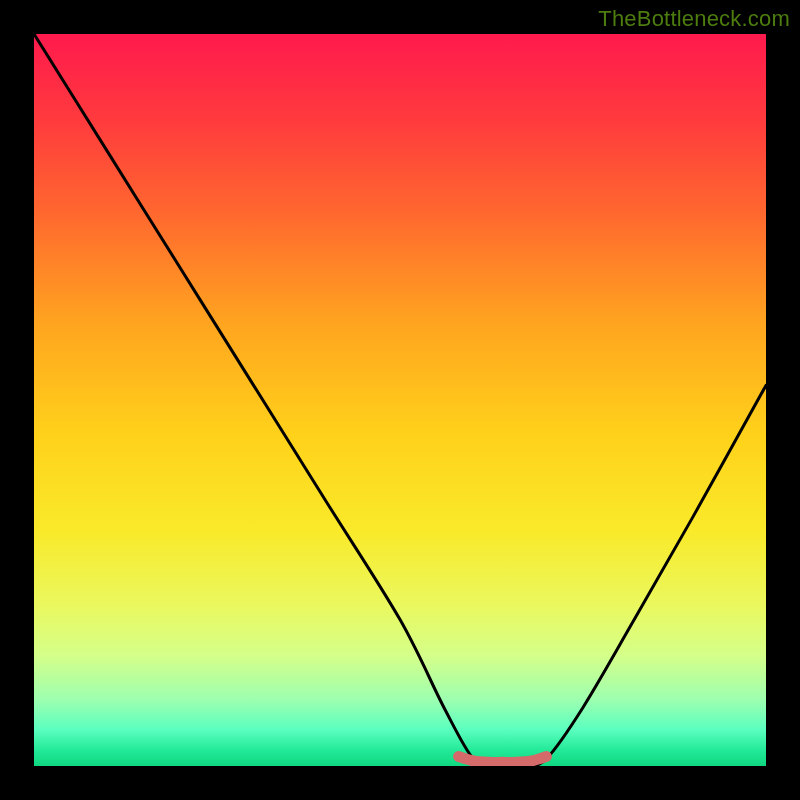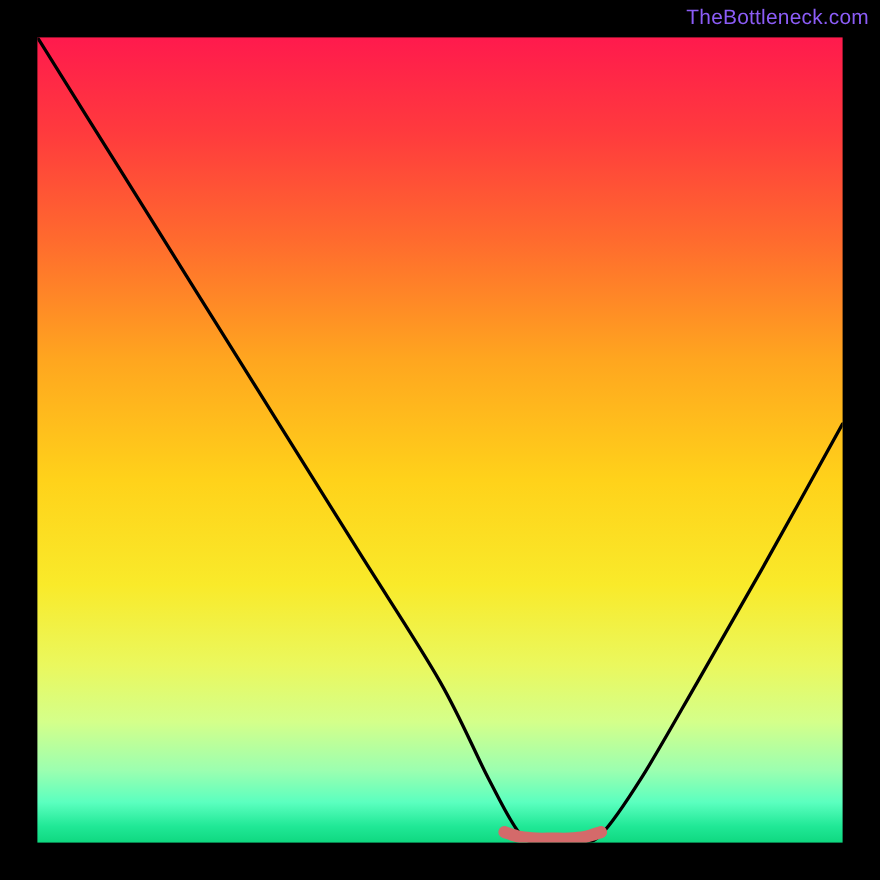--- a/index.html
+++ b/index.html
@@ -43,22 +43,22 @@
     position: absolute;
     left: 0;
     top: 0;
     width: 732px;
     height: 732px;
   }
   .watermark {
     position: absolute;
     top: 6px;
     right: 10px;
-    color: #8b5cf6;
-    font-size: 19px;
+    color: #4d7c0f;
+    font-size: 22px;
     letter-spacing: 0.2px;
   }
 </style>
 </head>
 <body>
 
 <div class="frame">
 
   <div class="plot-area">
     <svg class="curve" viewBox="0 0 732 732" preserveAspectRatio="none">

